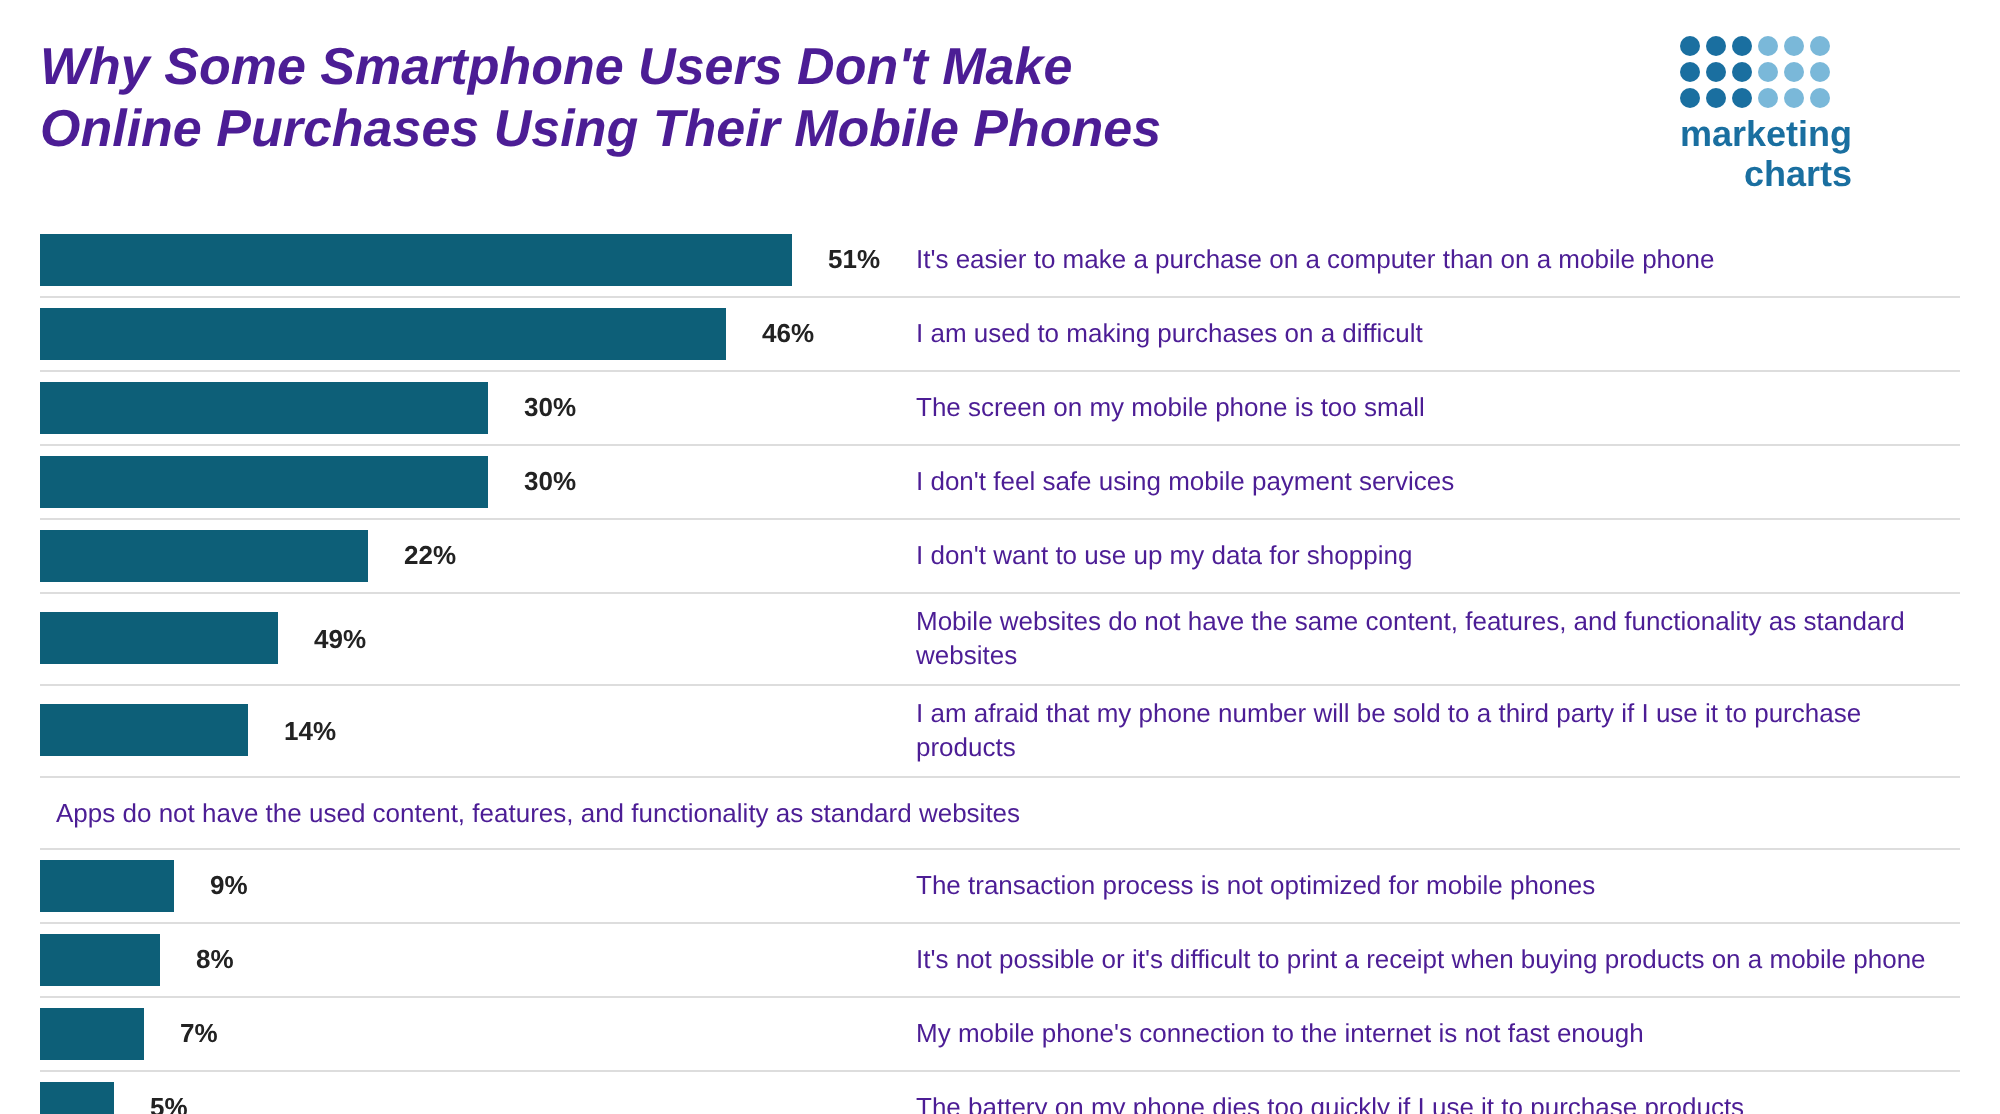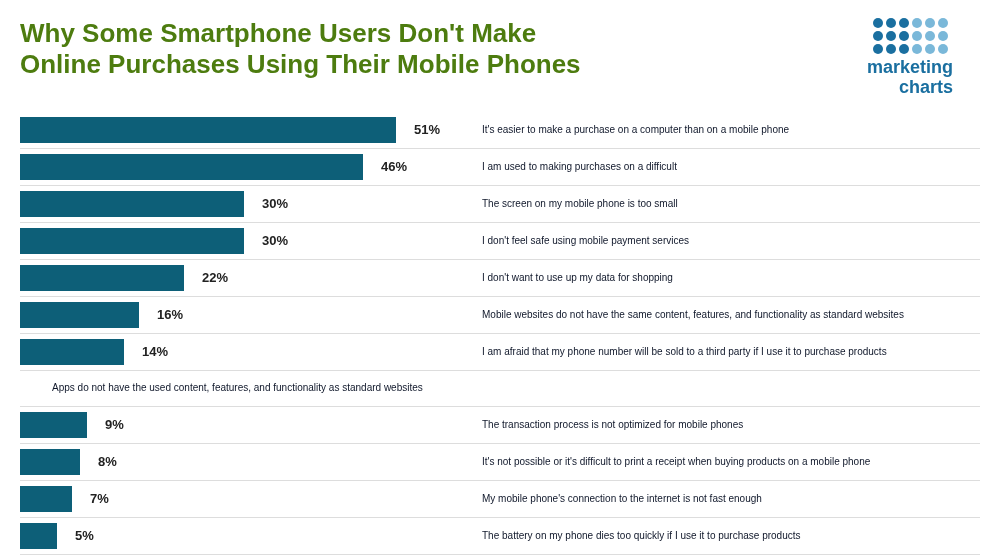--- a/index.html
+++ b/index.html
@@ -16,28 +16,29 @@
     }
     .header {
       display: flex;
       justify-content: space-between;
       align-items: flex-start;
       margin-bottom: 14px;
     }
     .title {
       font-size: 26px;
       font-weight: bold;
-      color: #4d7c0f;
+      color: #4c1d95;
       line-height: 1.2;
       max-width: 700px;
+      font-style: italic;
     }
     .logo-area {
       display: flex;
       flex-direction: column;
-      align-items: center;
+      align-items: flex-start;
       min-width: 140px;
     }
     .logo-dots {
       display: grid;
       grid-template-columns: repeat(6, 10px);
       gap: 3px;
       margin-bottom: 4px;
     }
     .logo-dot {
       width: 10px;
@@ -77,27 +78,26 @@
       display: inline-block;
     }
     .bar-pct {
       font-size: 13px;
       font-weight: bold;
       color: #222;
       min-width: 30px;
     }
     .desc-cell {
       flex: 1;
-      font-size: 10px;
-      color: #0f172a;
+      font-size: 13px;
+      color: #4c1d95;
       padding: 5px 8px;
       display: flex;
       align-items: center;
       line-height: 1.35;
-      margin-left: 24px;
     }
   </style>
 </head>
 <body>
 
 <div class="container">
   <div class="header">
     <div class="title">
       <span>Why Some Smartphone Users Don't Make</span><br>
       <span>Online Purchases Using Their Mobile Phones</span>
@@ -166,21 +166,21 @@
       <div class="chart-row">
     <div class="bar-cell">
       <div class="bar" style="width:164px"></div>
       <span class="bar-pct">22%</span>
     </div>
     <div class="desc-cell">I don't want to use up my data for shopping</div>
   </div>
       <div class="chart-row">
     <div class="bar-cell">
       <div class="bar" style="width:119px"></div>
-      <span class="bar-pct">16%</span>
+      <span class="bar-pct">49%</span>
     </div>
     <div class="desc-cell">Mobile websites do not have the same content, features, and functionality as standard websites</div>
   </div>
       <div class="chart-row">
     <div class="bar-cell">
       <div class="bar" style="width:104px"></div>
       <span class="bar-pct">14%</span>
     </div>
     <div class="desc-cell">I am afraid that my phone number will be sold to a third party if I use it to purchase products</div>
   </div>

